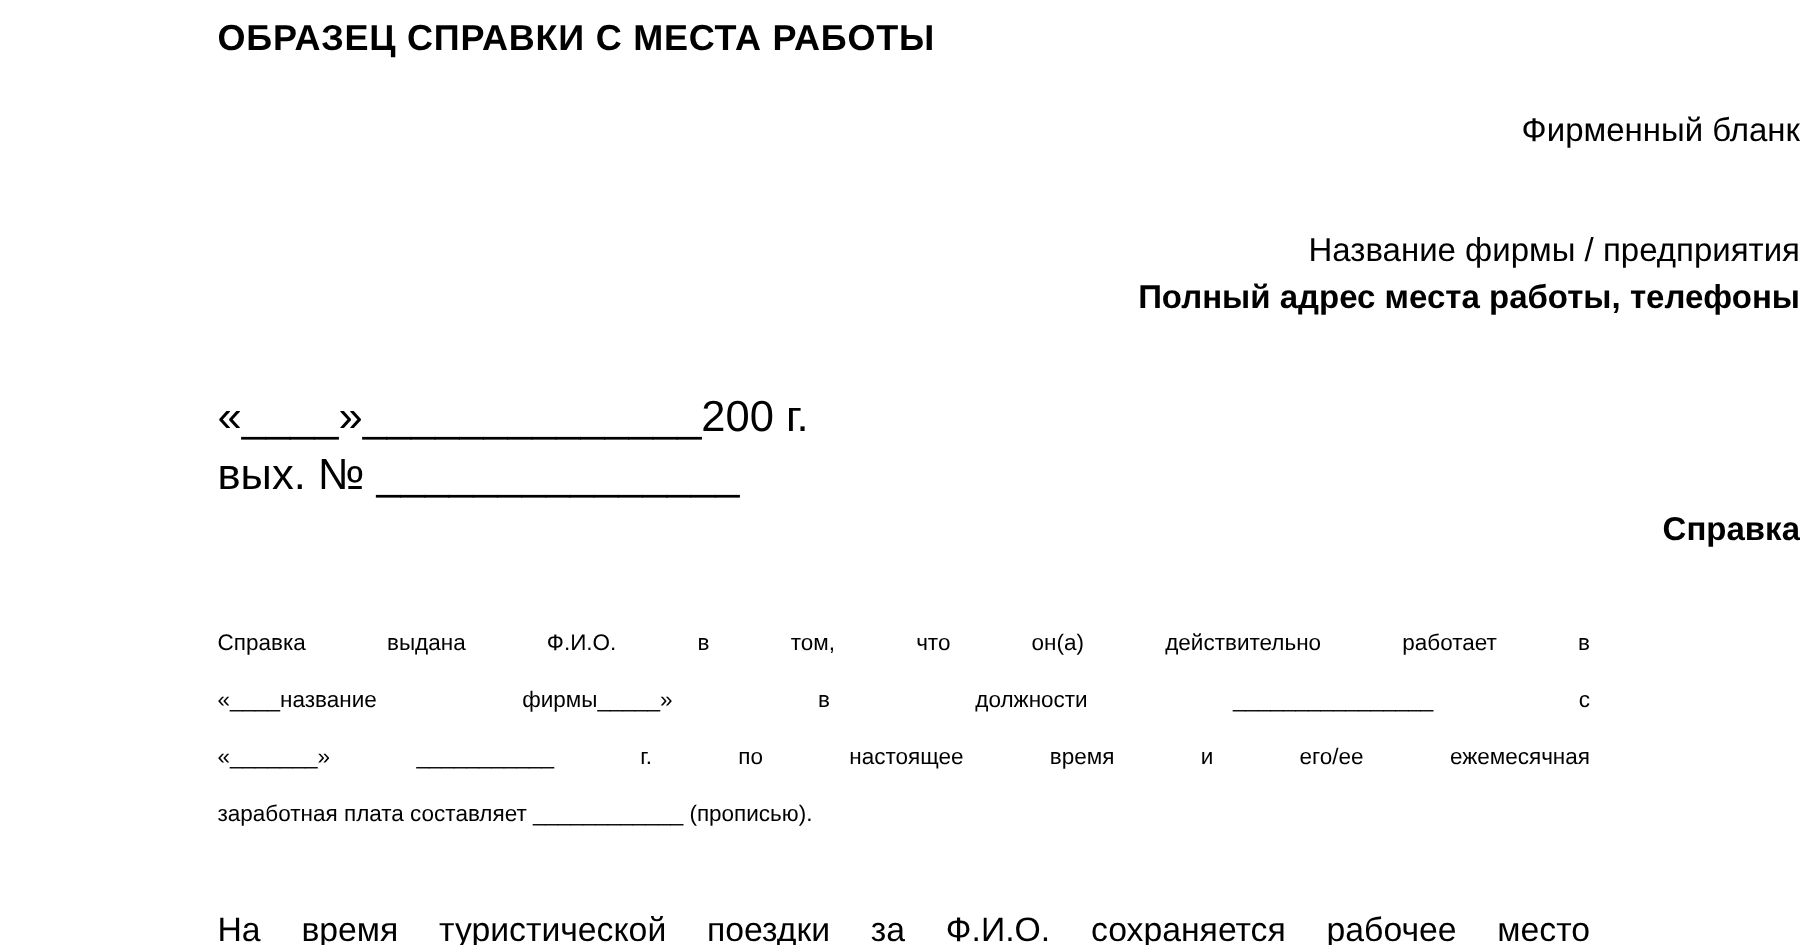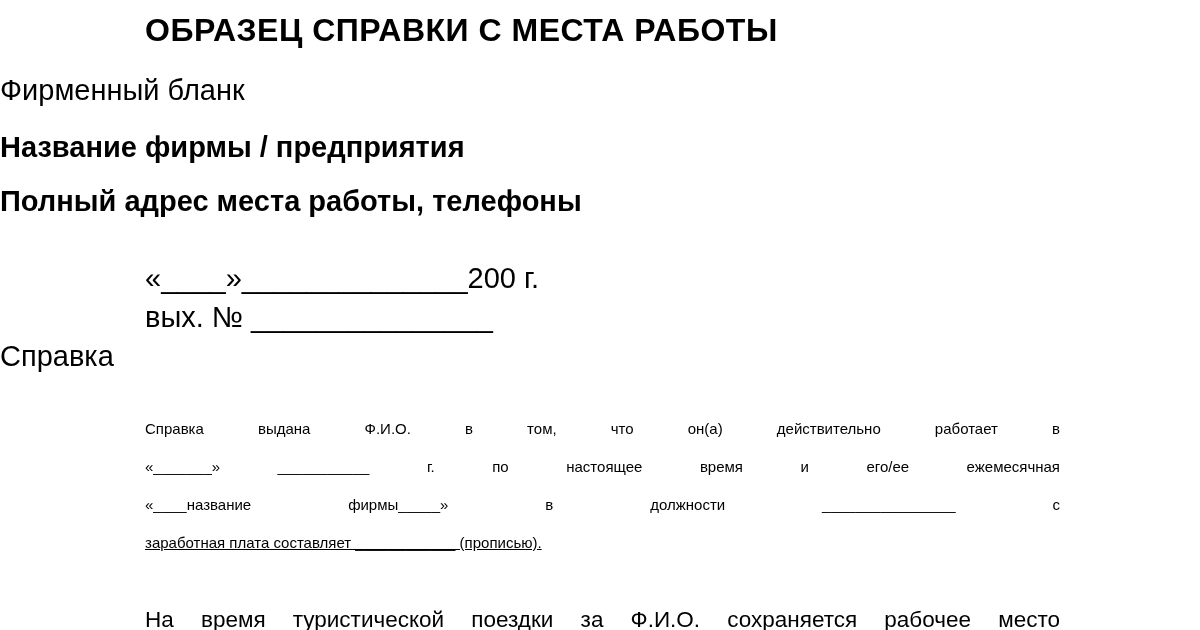--- a/index.html
+++ b/index.html
@@ -12,63 +12,62 @@
     overflow: hidden;
     position: relative;
     background: #ffffff;
     font-family: "Liberation Sans", sans-serif;
     color: #000000;
   }
   .abs { position: absolute; }
   .doc-title {
     left: 145px;
     top: 12px;
-    font-size: 32px;
+    font-size: 24px;
     font-weight: bold;
     letter-spacing: 0.5px;
     white-space: nowrap;
     text-align: right;
   }
   .centered-line {
     left: 0;
     width: 1200px;
-    text-align: left;
-    font-size: 29px;
+    text-align: right;
+    font-size: 22px;
     white-space: nowrap;
   }
   .subtitle      { top: 74px; }
-  .company-line  { top: 131px; font-weight: bold; }
+  .company-line  { top: 154px; }
   .address-line  { top: 185px; font-weight: bold; }
   .left-line {
     left: 145px;
     font-size: 29px;
     white-space: nowrap;
   }
   .date-line     { top: 262px; }
   .outno-line    { top: 301px; }
-  .heading-line  { top: 340px; }
+  .heading-line  { top: 340px; font-weight: bold; }
   .body-par {
     left: 145px;
     top: 410px;
     width: 915px;
     font-size: 15px;
   }
   .jline {
     height: 38px;
     line-height: 38px;
     text-align: justify;
     text-align-last: justify;
     white-space: normal;
   }
   .jline-last {
     height: 38px;
     line-height: 38px;
     text-align: left;
     white-space: nowrap;
-    text-decoration: underline;
   }
   .next-par {
     left: 145px;
     top: 601px;
     width: 915px;
     font-size: 22.5px;
     line-height: 38px;
     text-align: justify;
     text-align-last: justify;
   }
@@ -85,18 +84,18 @@
 <div class="abs centered-line address-line">Полный адрес места работы, телефоны</div>
 
 <div class="abs left-line date-line">«____»______________200 г.</div>
 
 <div class="abs left-line outno-line">вых. № _______________</div>
 
 <div class="abs centered-line heading-line">Справка</div>
 
 <div class="abs body-par">
   <div class="jline">Справка выдана Ф.И.О. в том, что он(а) действительно работает в</div>
+  <div class="jline">«____название фирмы_____» в должности ________________ с</div>
   <div class="jline">«_______» ___________ г. по настоящее время и его/ее ежемесячная</div>
-  <div class="jline">«____название фирмы_____» в должности ________________ с</div>
   <div class="jline-last">заработная плата составляет ____________ (прописью).</div>
 </div>
 
 <div class="abs next-par">На время туристической поездки за Ф.И.О. сохраняется рабочее место</div>
 
 </body></html>

